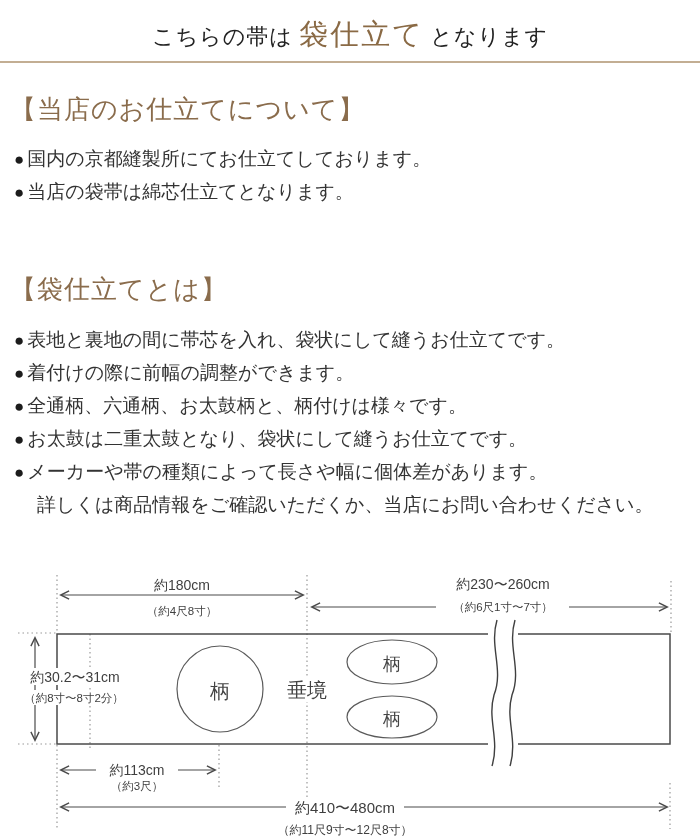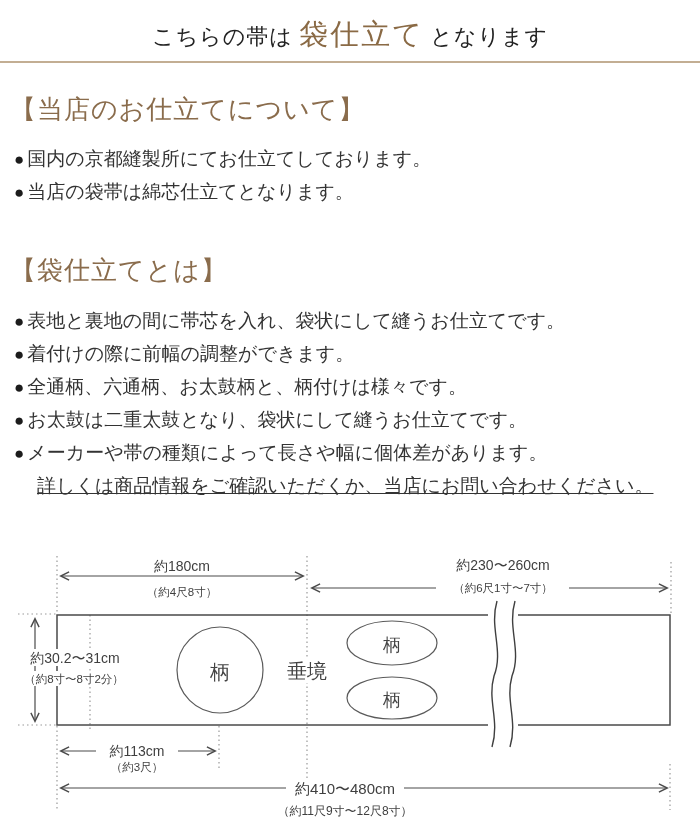--- a/index.html
+++ b/index.html
@@ -10,26 +10,26 @@
   .title{
     text-align:center;padding-top:10px;font-size:22px;color:#222;
     letter-spacing:1px;line-height:48px;height:49px;
   }
   .title .hl{font-size:29px;color:#8a6a45;letter-spacing:2px;}
   .divider{border:none;border-top:2px solid #c3ae93;margin:2px 0 0 0;}
   .heading{
     color:#8a6c4c;font-size:26px;font-weight:normal;letter-spacing:1px;
     margin:30px 0 0 10px;line-height:34px;
   }
-  .heading.second{margin-top:45px;}
+  .heading.second{margin-top:64px;}
   .bullets{margin:16px 0 0 14px;font-size:19px;line-height:32px;color:#333;}
   .bullets.second{margin-top:17px;}
   .item{white-space:nowrap;}
   .dot{font-size:17px;color:#1c1c1c;margin-right:3px;}
-  .cont{padding-left:23px;text-decoration:underline;}
+  .cont{padding-left:23px;}
   .diagram{display:block;margin-top:46px;}
   .dimtext{font-family:"Liberation Sans","DejaVu Sans",sans-serif;fill:#3f3f3f;}
   .big{font-family:"Liberation Sans","DejaVu Sans",sans-serif;fill:#444;}
 </style>
 </head>
 <body>
 
 <div class="title">
   <span>こちらの帯は</span>
   <span class="hl">袋仕立て</span>

